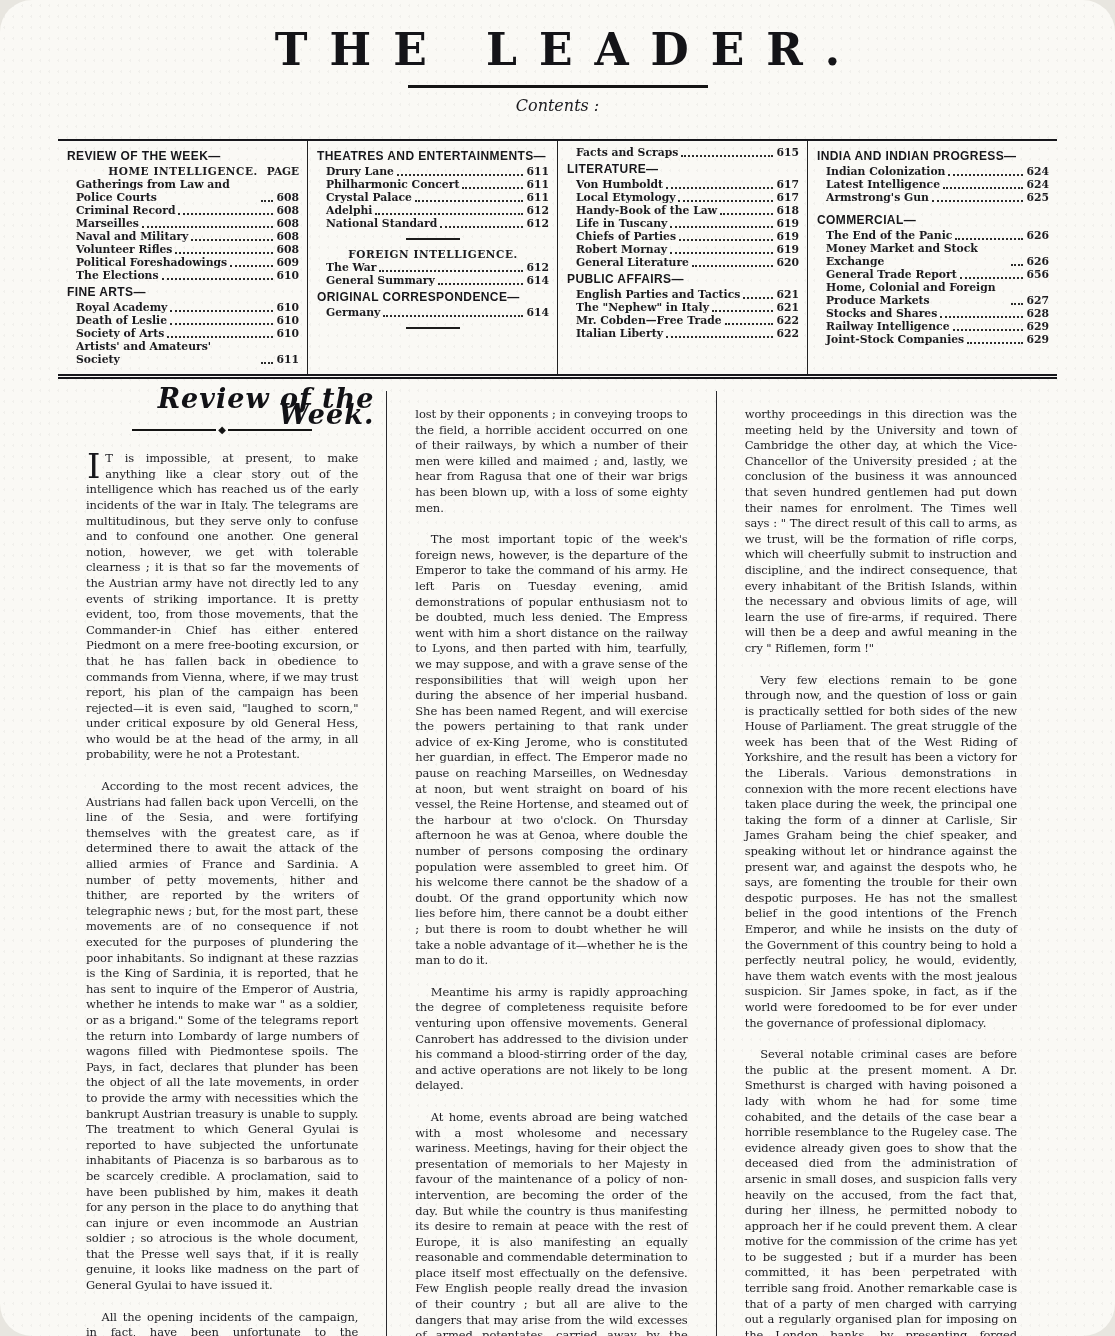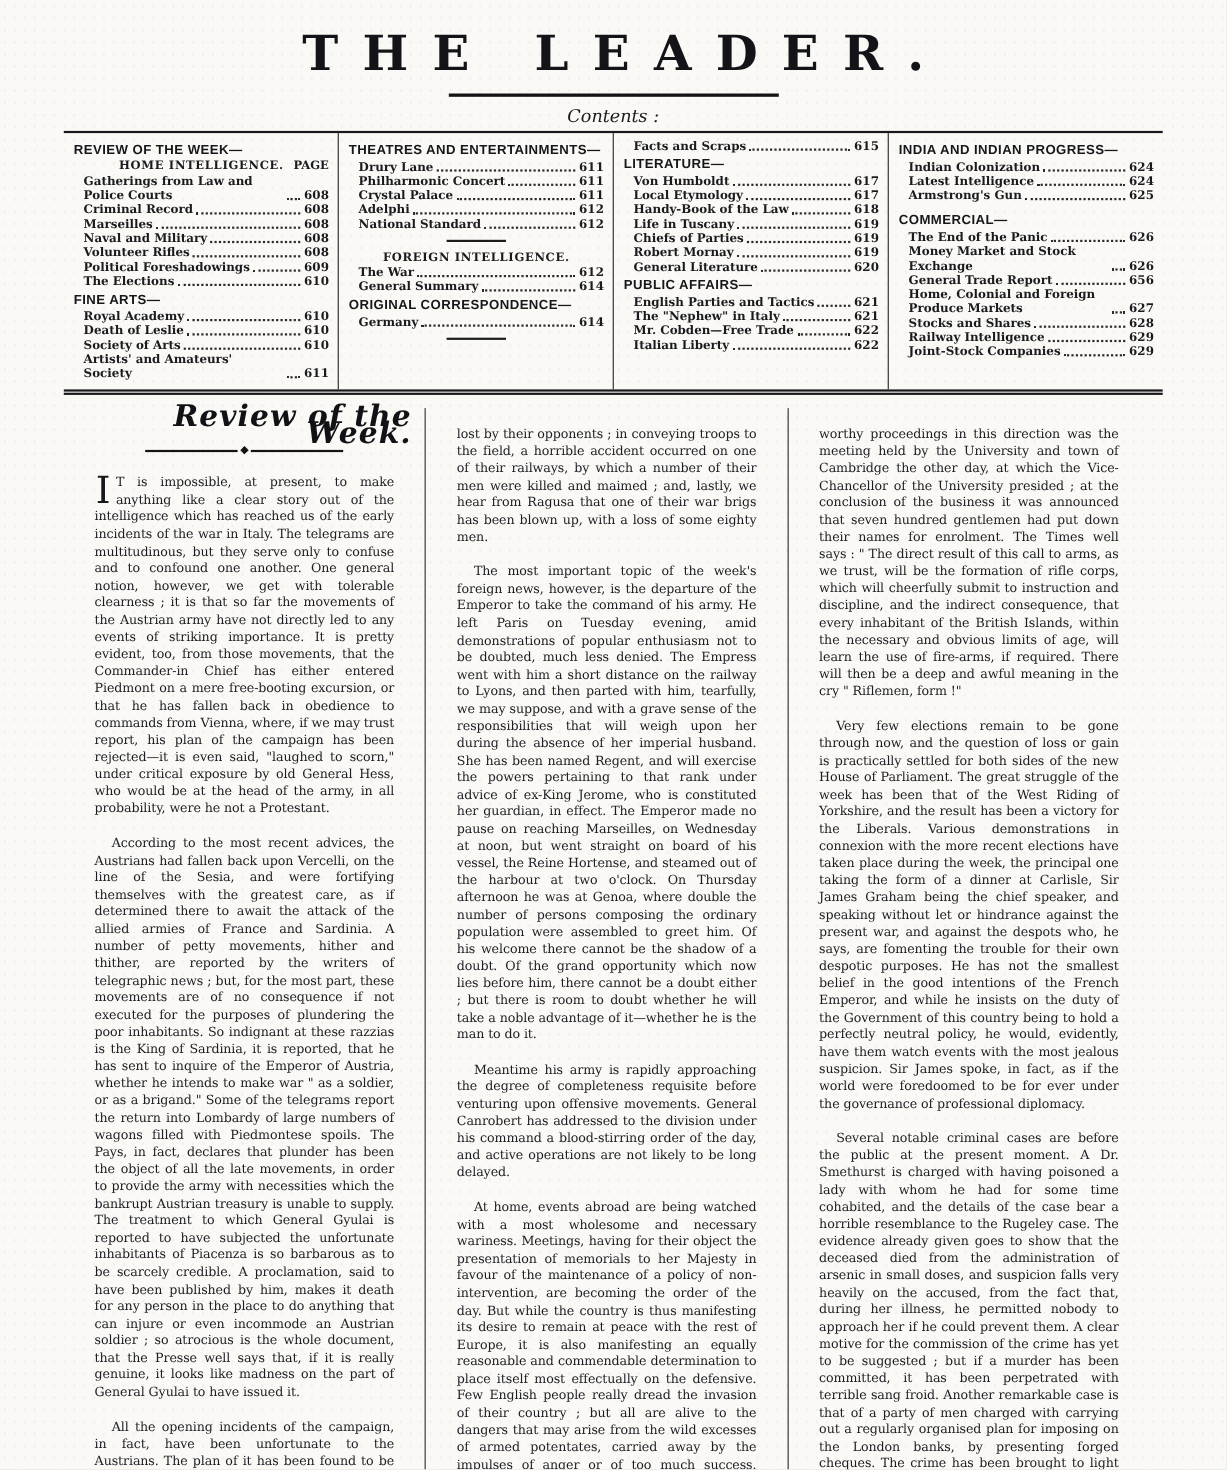--- a/index.html
+++ b/index.html
@@ -4,32 +4,33 @@
 <title>The Leader</title>
 <style>
   html,body { margin:0; padding:0; background:#e8e6e0; }
   .page {
     position:relative; width:1115px; height:1336px; margin:0 auto;
     background:#faf9f5;
     background-image: radial-gradient(rgba(0,0,0,0.035) 1px, transparent 1px);
     background-size: 9px 11px;
     color:#1b1b1f; overflow:hidden;
     font-family:"DejaVu Serif", serif;
+    border-radius:32px;
   }
   
   .masthead { text-align:center; padding-top:24px; }
   .masthead-title {
     margin:0; font-family:"DejaVu Serif", serif; font-weight:bold;
     font-size:44px; letter-spacing:22px; text-indent:22px; color:#141418;
   }
   .masthead-rule { width:300px; height:3px; background:#141414; margin:10px auto 8px; }
   .contents-label { font-weight:normal; font-style:italic; font-size:16px; color:#1a1a1e; }
   
   .toc {
-    margin:4px 58px 0 58px;
+    margin:24px 58px 0 58px;
     border-top:2px solid #17171c;
     border-bottom:5px double #17171c;
   }
   .toc-cols { display:flex; align-items:stretch; }
   .toc-col { flex:1 1 0; padding:5px 8px 8px 9px; min-width:0; }
   .toc-col + .toc-col { border-left:1.5px solid #222; }
   .toc-heading {
     font-family:"Liberation Sans", sans-serif; font-weight:bold;
     font-size:12px; letter-spacing:0.4px; margin:3px 0 2px; color:#17171b;
   }

